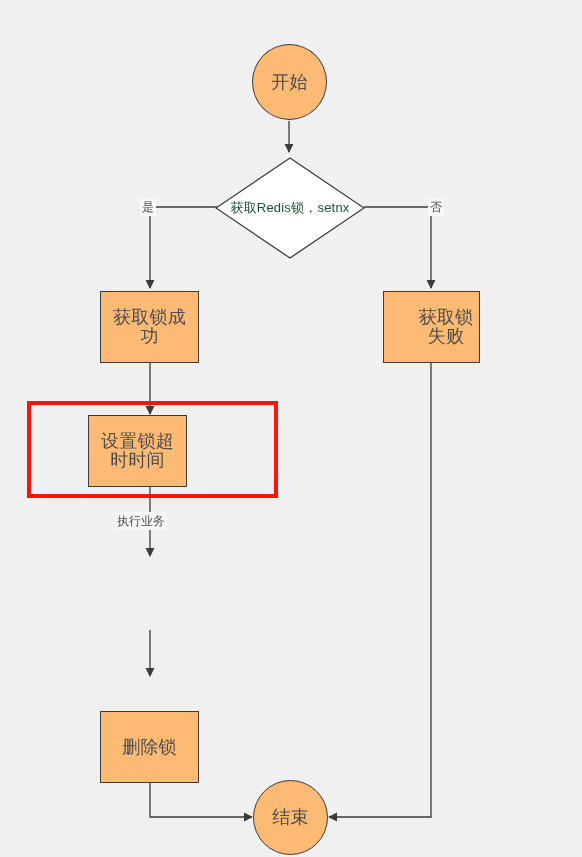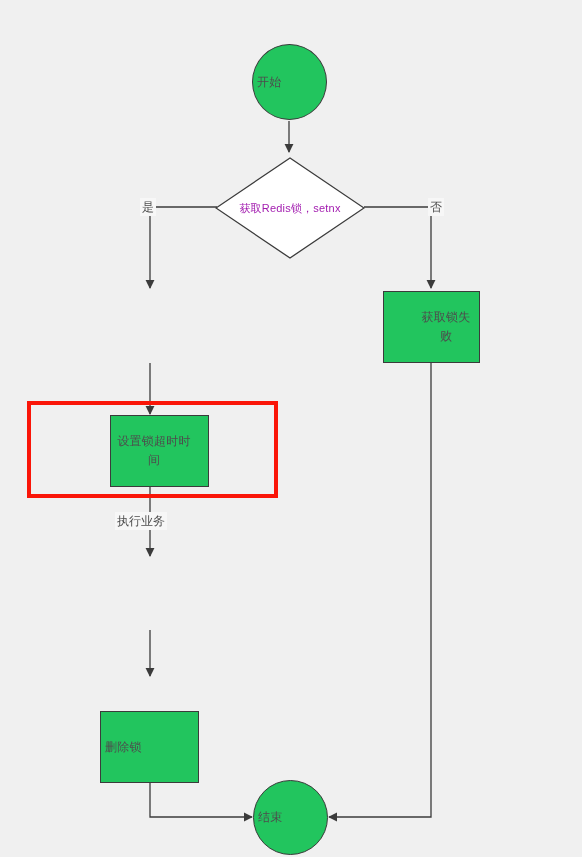--- a/index.html
+++ b/index.html
@@ -21,27 +21,28 @@
   svg.edges {
     position: absolute;
     left: 0;
     top: 0;
     width: 582px;
     height: 857px;
   }
   .node {
     position: absolute;
     box-sizing: border-box;
-    background: #22c55e;
+    background: #fdba74;
     border: 1px solid #3b3b3b;
     display: flex;
     align-items: center;
+    justify-content: center;
     text-align: center;
     color: #4d4d4d;
-    font-size: 12px;
+    font-size: 18px;
     line-height: 19px;
     letter-spacing: 0.2px;
   }
   .node.terminator {
     border-radius: 50%;
   }
   .node.process { border-radius: 0; }
   .node-label {
     display: block;
     padding: 0 4px;
@@ -58,22 +59,22 @@
   }
   .diamond-label {
     position: absolute;
     left: -22px;
     top: 0;
     width: 194px;
     height: 102px;
     display: flex;
     align-items: center;
     justify-content: center;
-    color: #a21caf;
-    font-size: 11px;
+    color: #14532d;
+    font-size: 13px;
     letter-spacing: 0.2px;
     white-space: nowrap;
   }
   .edge-label {
     position: absolute;
     background: #f7f7f7;
     color: #4d4d4d;
     font-size: 12px;
     line-height: 16px;
     padding: 1px 2px;
@@ -118,26 +119,29 @@
     <svg width="150" height="102" viewBox="0 0 150 102" xmlns="http://www.w3.org/2000/svg">
       <polygon points="75,1 149,51 75,101 1,51" fill="#ffffff" stroke="#3b3b3b" stroke-width="1.3"></polygon>
     </svg>
     <div class="diamond-label">获取Redis锁，setnx</div>
   </div>
 
   <div class="edge-label" style="left:140px; top:198px;">是</div>
 
   <div class="edge-label" style="left:428px; top:198px;">否</div>
 
+  <div class="node process" style="left:100px; top:291px; width:99px; height:72px;">
+    <span class="node-label">获取锁成功</span>
+  </div>
 
   <div class="node process" style="left:383px; top:291px; width:97px; height:72px;padding-left:29px;">
     <span class="node-label">获取锁失败</span>
   </div>
 
-  <div class="node process" style="left:110px; top:415px; width:99px; height:72px;">
+  <div class="node process" style="left:88px; top:415px; width:99px; height:72px;">
     <span class="node-label" style="width:78px;">设置锁超时时间</span>
   </div>
 
   <div class="highlight-box" style="left:27px; top:401px; width:251px; height:97px;"></div>
 
   <div class="edge-label" style="left:115px; top:512px;">执行业务</div>
 
 
   <div class="node process" style="left:100px; top:679px; width:99px; height:72px;margin-top:32px;">
     <span class="node-label">删除锁</span>

